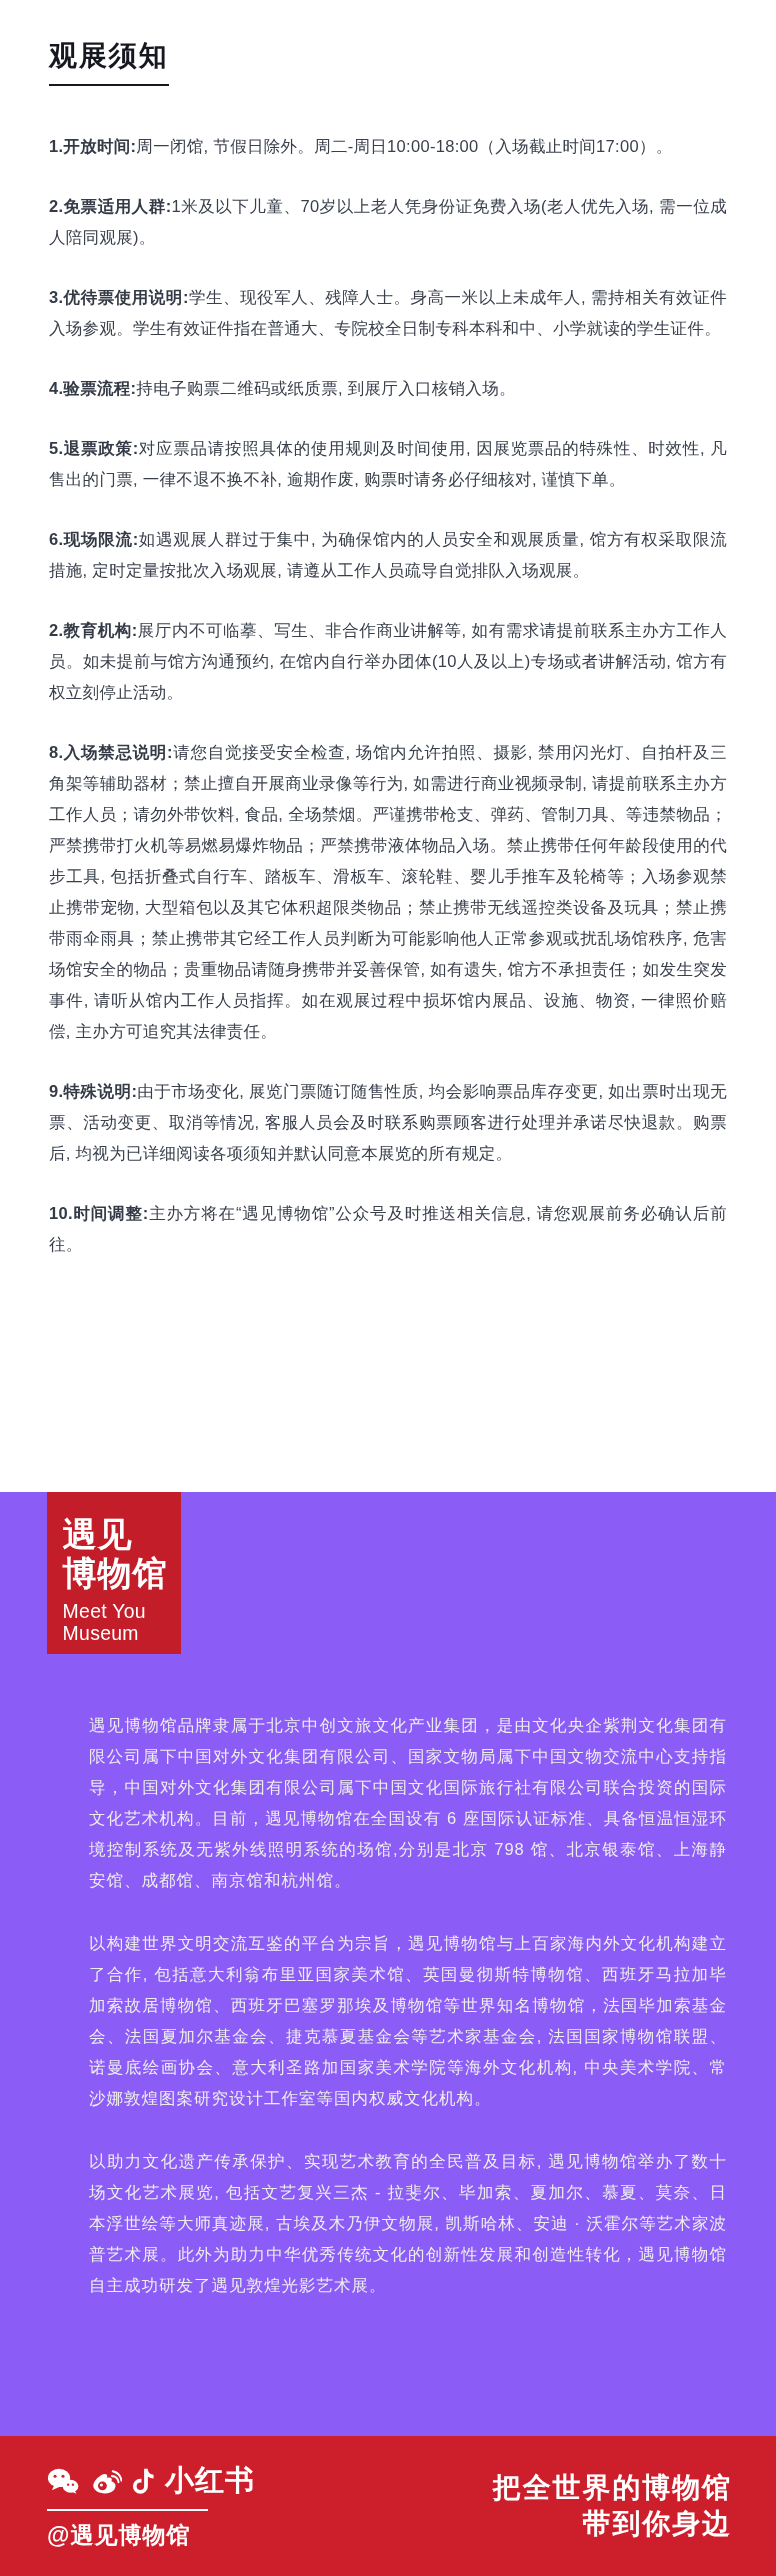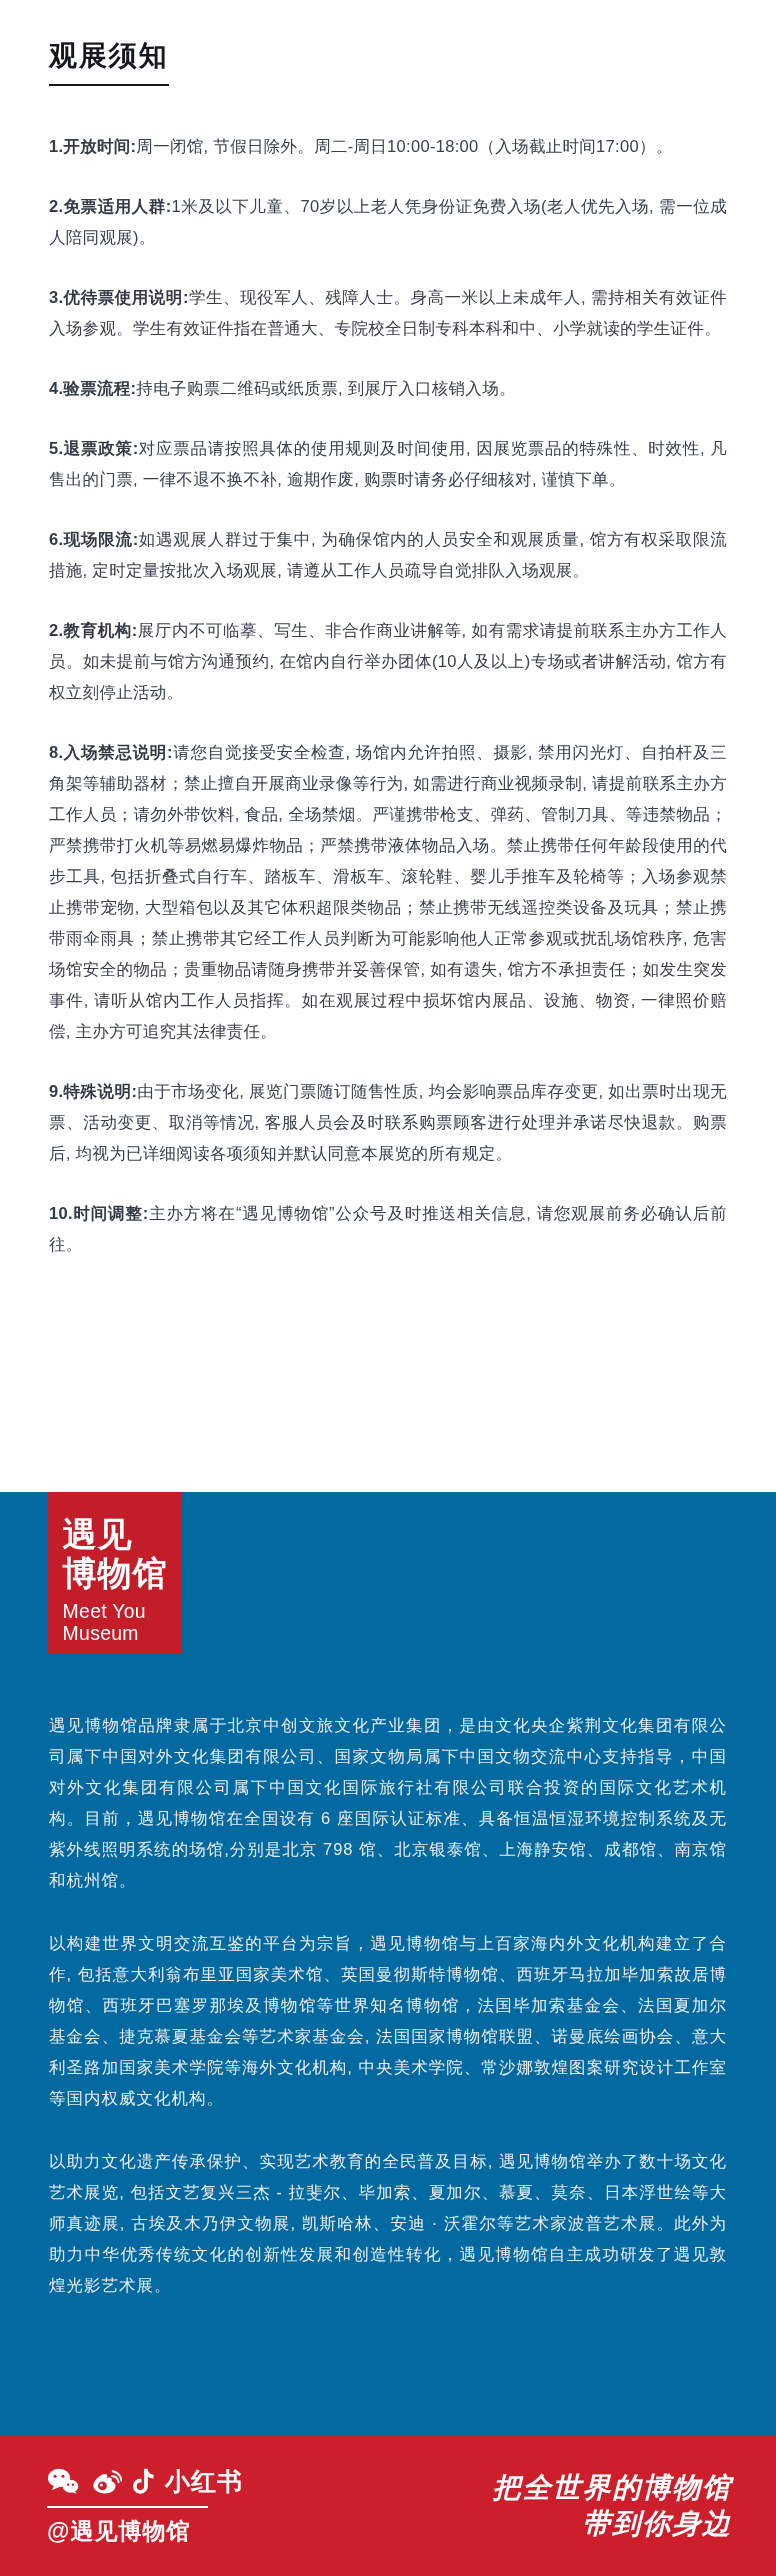--- a/index.html
+++ b/index.html
@@ -35,41 +35,41 @@
     letter-spacing:0.3px;
     color:#39404c;
     text-align:justify;
   }
   .notice-item b{font-weight:700;color:#343b47;}
 
   
   .brand{
     box-sizing:border-box;
     height:944px;
-    background:#0369a1;
+    background:#8b5cf6;
     padding:0 49px;
     overflow:hidden;
   }
   .brand-logo{
     box-sizing:border-box;
     width:134px;height:162px;
     margin-left:-1.9px;
     background:var(--brand-red,#c31d29);
     color:#ffffff;
     padding:23px 0 0 15.5px;
   }
   .brand-logo .cjk{
     font-family:"Liberation Serif","DejaVu Serif",serif;
     font-size:34px;line-height:39px;font-weight:600;letter-spacing:1px;
   }
   .brand-logo .latin{
     font-size:19.4px;line-height:22px;font-weight:500;letter-spacing:0.3px;
     margin-top:6.8px;
   }
-  .brand-text{padding-top:56px;}
+  .brand-text{padding-top:56px;margin-left:40px;}
   .brand-par{
     margin:0 0 32px 0;
     font-size:16.5px;
     line-height:31px;
     letter-spacing:1px;
     color:#ededed;
     text-align:justify;
   }
 
   
@@ -79,31 +79,30 @@
     background:var(--footer-red,#cd1e2b);
     display:flex;
     justify-content:space-between;
     align-items:center;
     padding:0 44px 0 47px;
     color:#fff;
   }
   .social{display:flex;flex-direction:column;}
   .social-row{display:flex;align-items:center;gap:10.7px;}
   .social-row svg{display:block;}
-  .xhs{font-size:25px;font-weight:700;letter-spacing:1px;}
+  .xhs{font-size:29px;font-weight:700;letter-spacing:1px;}
   .social-rule{width:161px;height:1.9px;background:#ffffff;margin:7.8px 0 8.7px 0;}
   .handle{font-size:23px;font-weight:700;letter-spacing:1px;}
   .tagline{
     font-family:"Liberation Serif","DejaVu Serif",serif;
     font-weight:600;
     font-size:28px;
     line-height:36px;
     text-align:right;
     letter-spacing:1.9px;
-    font-style:italic;
   }
 </style>
 </head>
 <body>
 
 <div class="page">
 
   <section class="notice">
     <h1 class="notice-title">观展须知</h1>
     <div id="notice-list">

